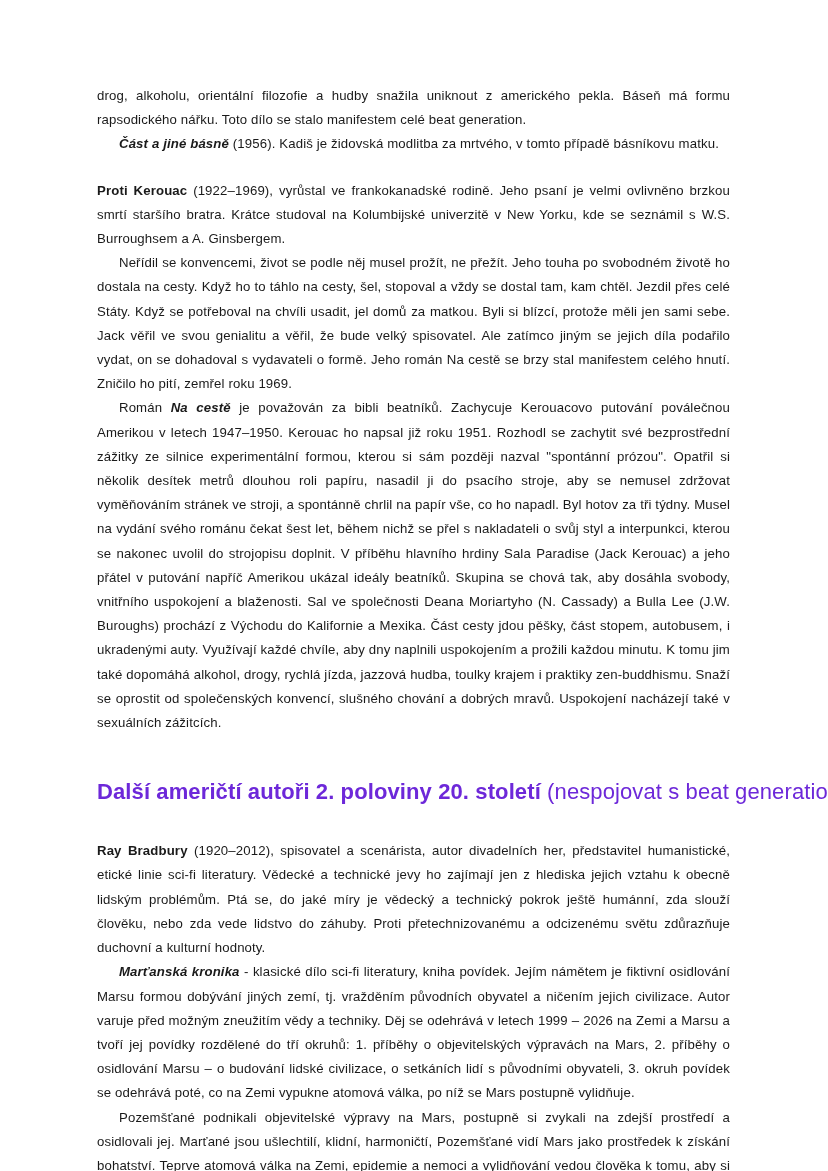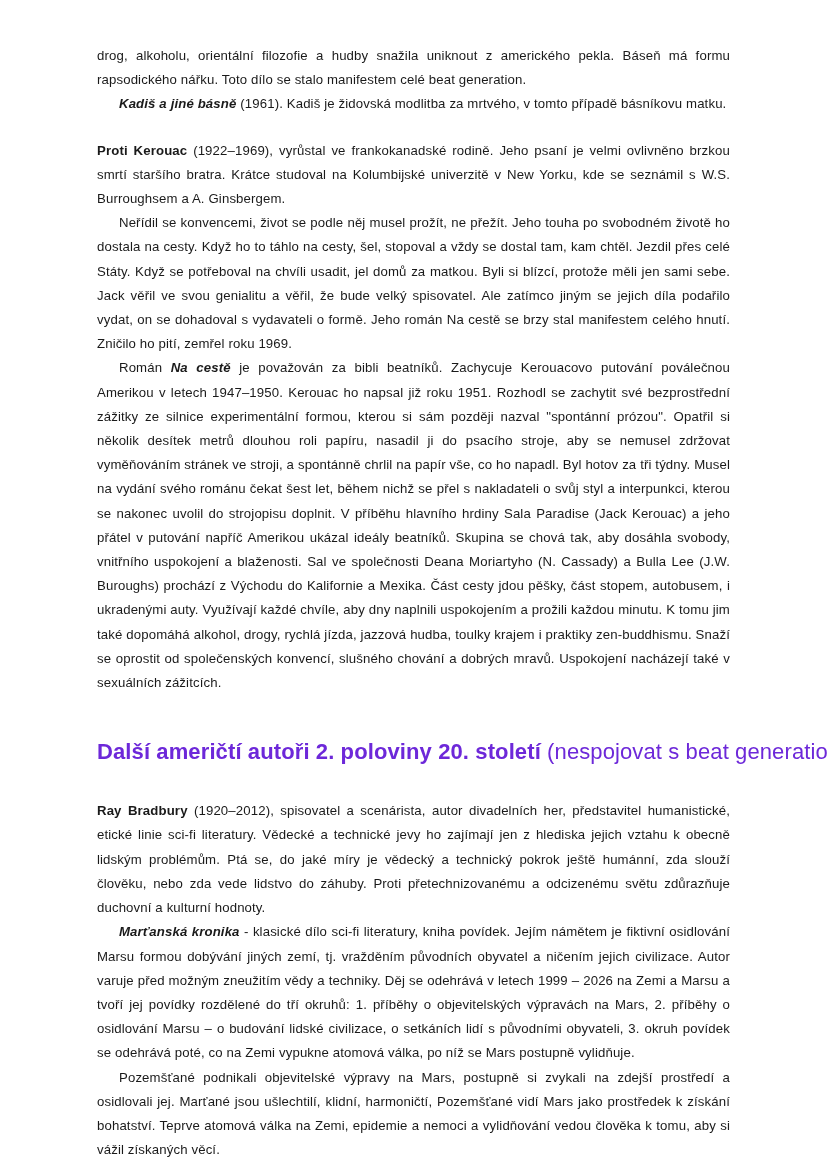--- a/index.html
+++ b/index.html
@@ -13,21 +13,21 @@
     font-family: "Liberation Sans", sans-serif;
     color: #1a1a1a;
     -webkit-font-smoothing: antialiased;
   }
   .page {
     position: relative;
     width: 828px;
     height: 995px;
     background: #ffffff;
     box-sizing: border-box;
-    padding: 44px 98px 0 97px;
+    padding: 84px 98px 0 97px;
   }
   .doc-body {
     width: 633px;
   }
   p.para {
     margin: 0;
     font-size: 13.2px;
     line-height: 24.2px;
     text-align: justify;
     text-justify: inter-word;
@@ -64,21 +64,21 @@
 <body>
 
 <div class="page">
   <div class="doc-body">
 
     <p class="para">
       <span>drog, alkoholu, orientální filozofie a hudby snažila uniknout z amerického pekla. Báseň má formu rapsodického nářku. Toto dílo se stalo manifestem celé beat generation.</span>
     </p>
 
     <p class="para indent">
-      <span class="bi">Kadiš a jiné básně</span><span>  (1961). Kadiš je židovská modlitba za mrtvého, v tomto případě básníkovu matku.</span>
+      <span class="bi">Část a jiné básně</span><span>  (1956). Kadiš je židovská modlitba za mrtvého, v tomto případě básníkovu matku.</span>
     </p>
 
     <div class="gap-md"></div>
 
     <p class="para">
       <span class="b">Proti Kerouac</span><span> (1922–1969), vyrůstal ve frankokanadské rodině. Jeho psaní je velmi ovlivněno brzkou smrtí staršího bratra. Krátce studoval na Kolumbijské univerzitě v New Yorku, kde se seznámil s W.S. Burroughsem a A. Ginsbergem.</span>
     </p>
 
     <p class="para indent">
       <span>Neřídil se konvencemi, život se podle něj musel prožít, ne přežít. Jeho touha po svobodném životě ho dostala na cesty. Když ho to táhlo na cesty, šel, stopoval a vždy se dostal tam, kam chtěl. Jezdil přes celé Státy. Když se potřeboval na chvíli usadit, jel domů za matkou. Byli si blízcí, protože měli jen sami sebe. Jack věřil ve svou genialitu a věřil, že bude velký spisovatel. Ale zatímco jiným se jejich díla podařilo vydat, on se dohadoval s vydavateli o formě. Jeho román Na cestě se brzy stal manifestem celého hnutí. Zničilo ho pití, zemřel roku 1969.</span>

